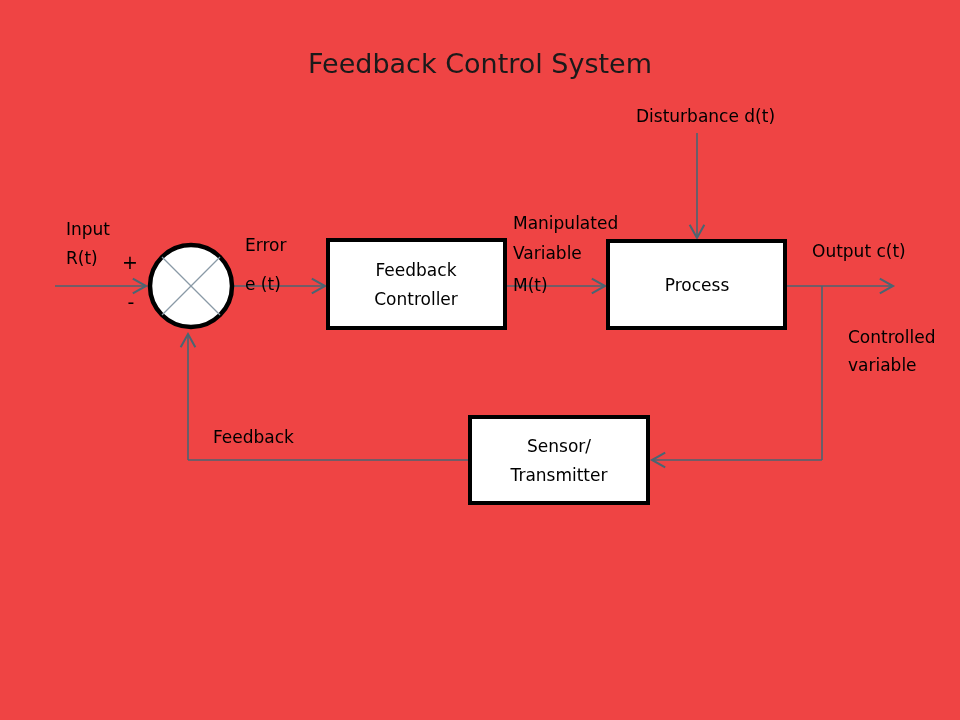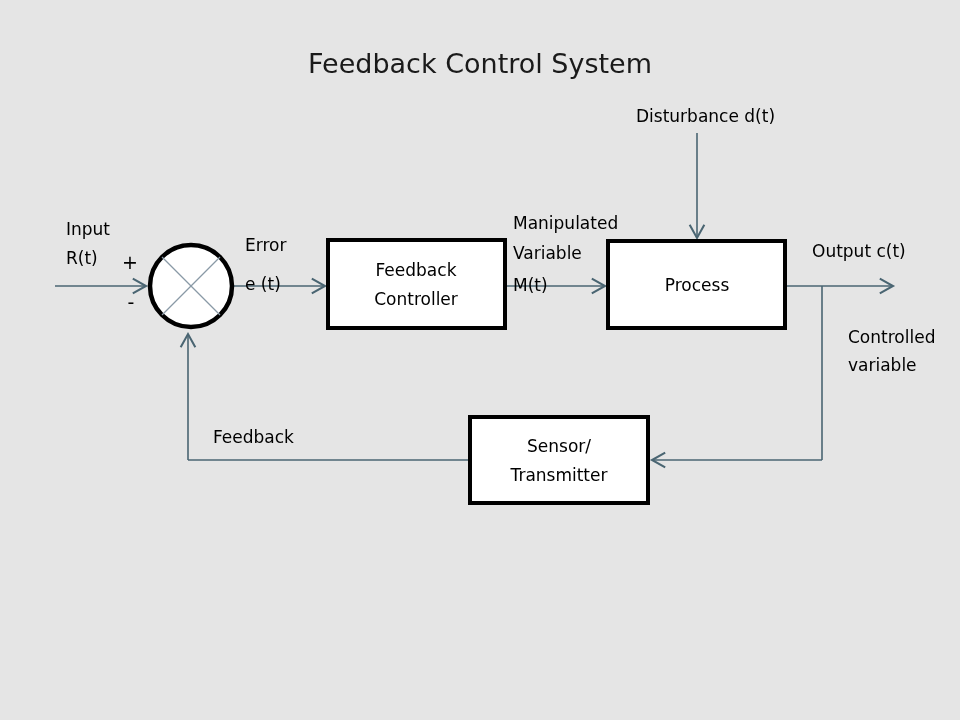--- a/index.html
+++ b/index.html
@@ -12,21 +12,21 @@
     width: 960px;
     height: 720px;
     font-family: "DejaVu Sans", sans-serif;
     color: #000000;
     overflow: hidden;
   }
   #diagram-root {
     position: relative;
     width: 960px;
     height: 720px;
-    background: #e5e5e5;
+    background: #ef4444;
   }
   svg.diagram-canvas {
     position: absolute;
     left: 0;
     top: 0;
     width: 960px;
     height: 720px;
     display: block;
   }
   .diagram-title {

